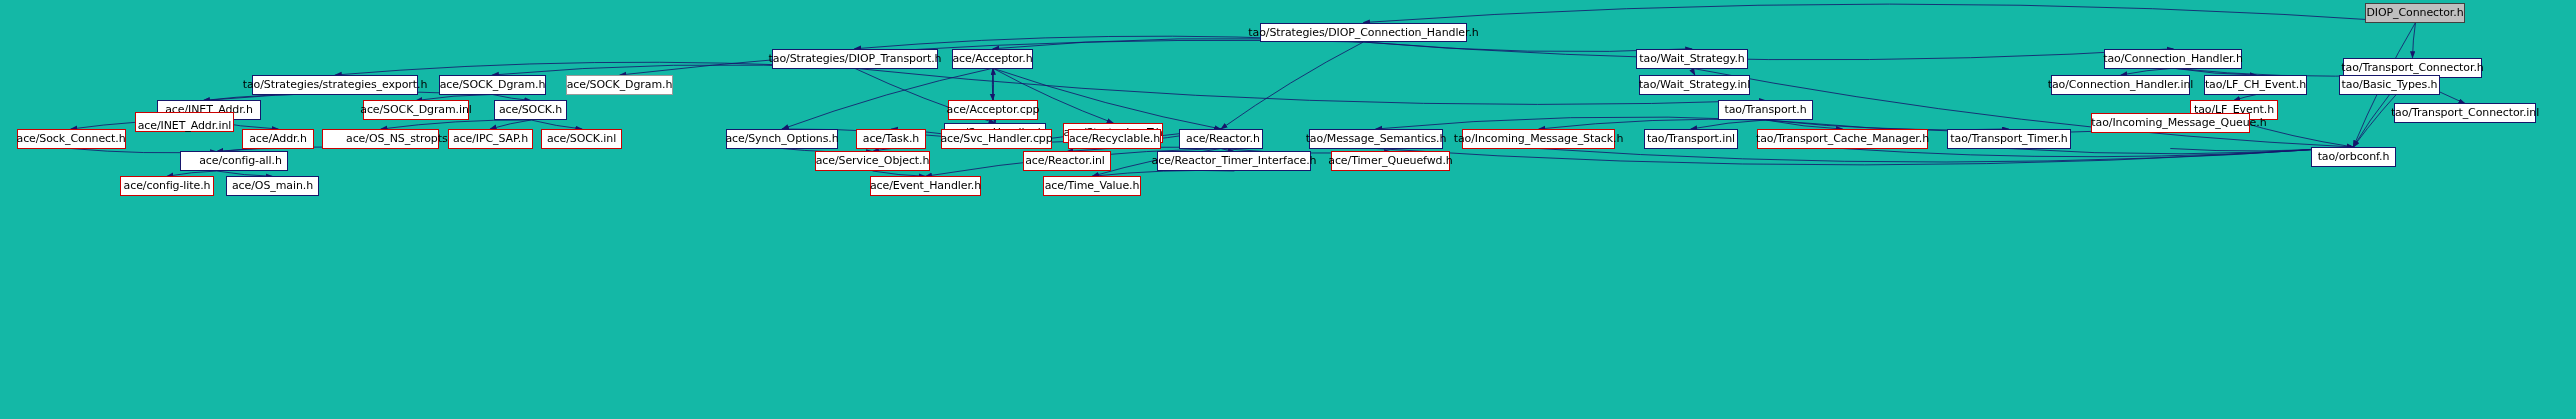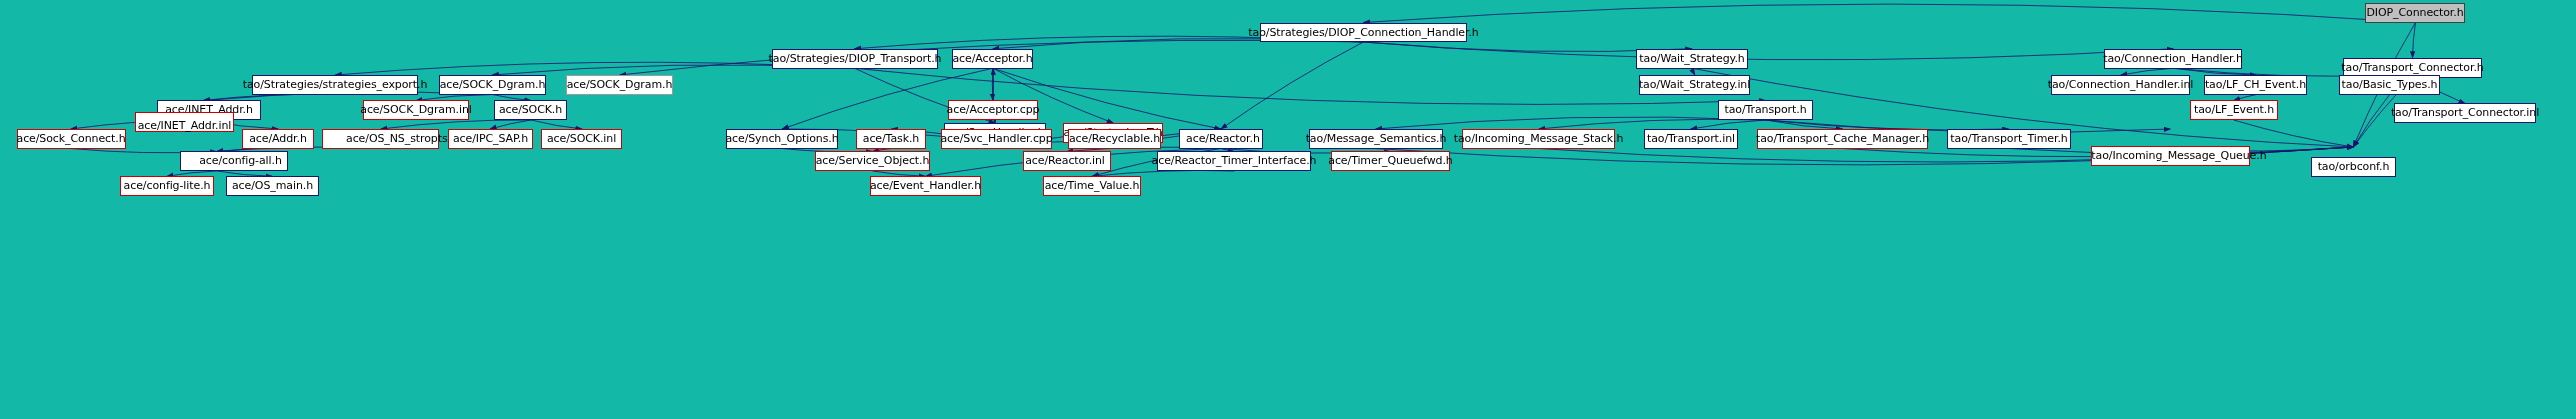--- a/index.html
+++ b/index.html
@@ -247,24 +247,24 @@
       </div>
       <div class="gnode" style="left: 1644px; top: 129px; width: 94px;">
         <span>tao/Transport.inl</span>
       </div>
       <div class="gnode red" style="left: 1757px; top: 129px; width: 171px;">
         <span>tao/Transport_Cache_Manager.h</span>
       </div>
       <div class="gnode" style="left: 1947px; top: 129px; width: 124px;">
         <span>tao/Transport_Timer.h</span>
       </div>
-      <div class="gnode red" style="left: 2091px; top: 146px; width: 159px; padding-left: 22px;">
+      <div class="gnode red" style="left: 2091px; top: 113px; width: 159px; padding-left: 22px;">
         <span>tao/Incoming_Message_Queue.h</span>
       </div>
-      <div class="gnode" style="left: 2311px; top: 147px; width: 85px; margin-top: 10px;">
+      <div class="gnode" style="left: 2311px; top: 147px; width: 85px;">
         <span>tao/orbconf.h</span>
       </div>
       <div class="gnode" style="left: 180px; top: 151px; width: 108px; justify-content: flex-end;">
         <span>ace/config-all.h</span>
       </div>
       <div class="gnode red" style="left: 815px; top: 151px; width: 115px;">
         <span>ace/Service_Object.h</span>
       </div>
       <div class="gnode red" style="left: 1023px; top: 151px; width: 88px; justify-content: flex-end;">
         <span>ace/Reactor.inl</span>

